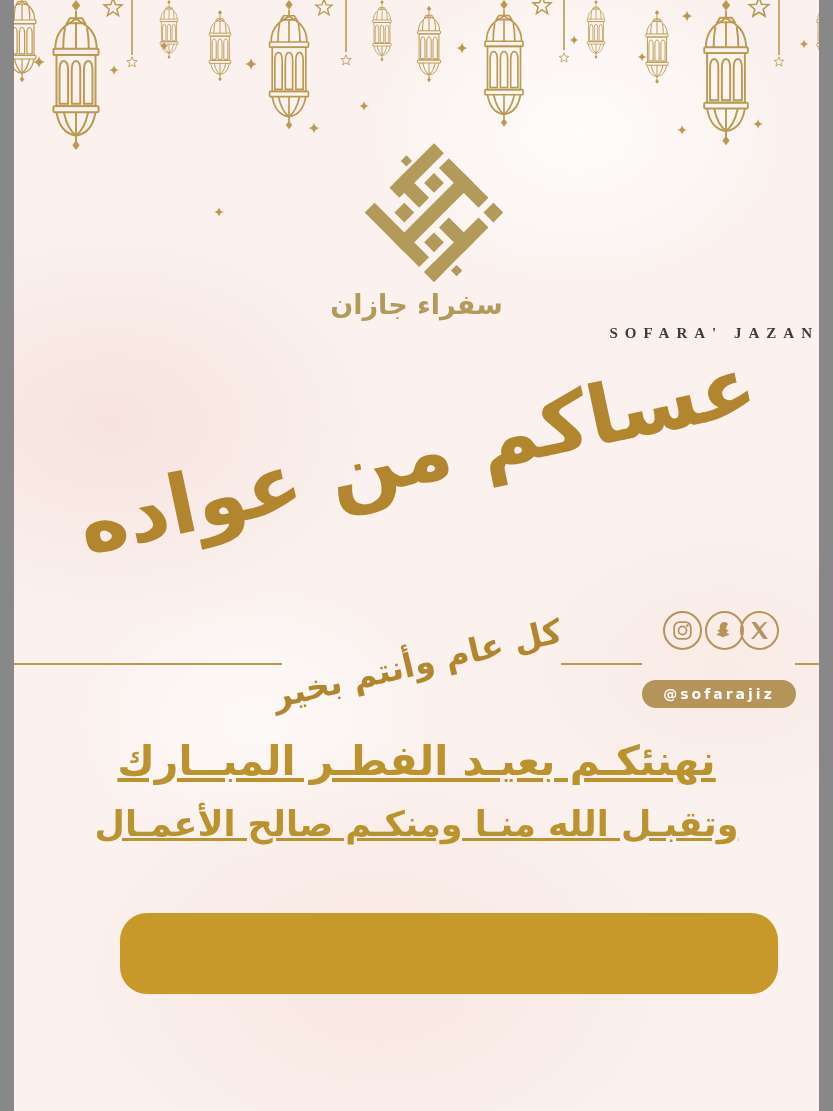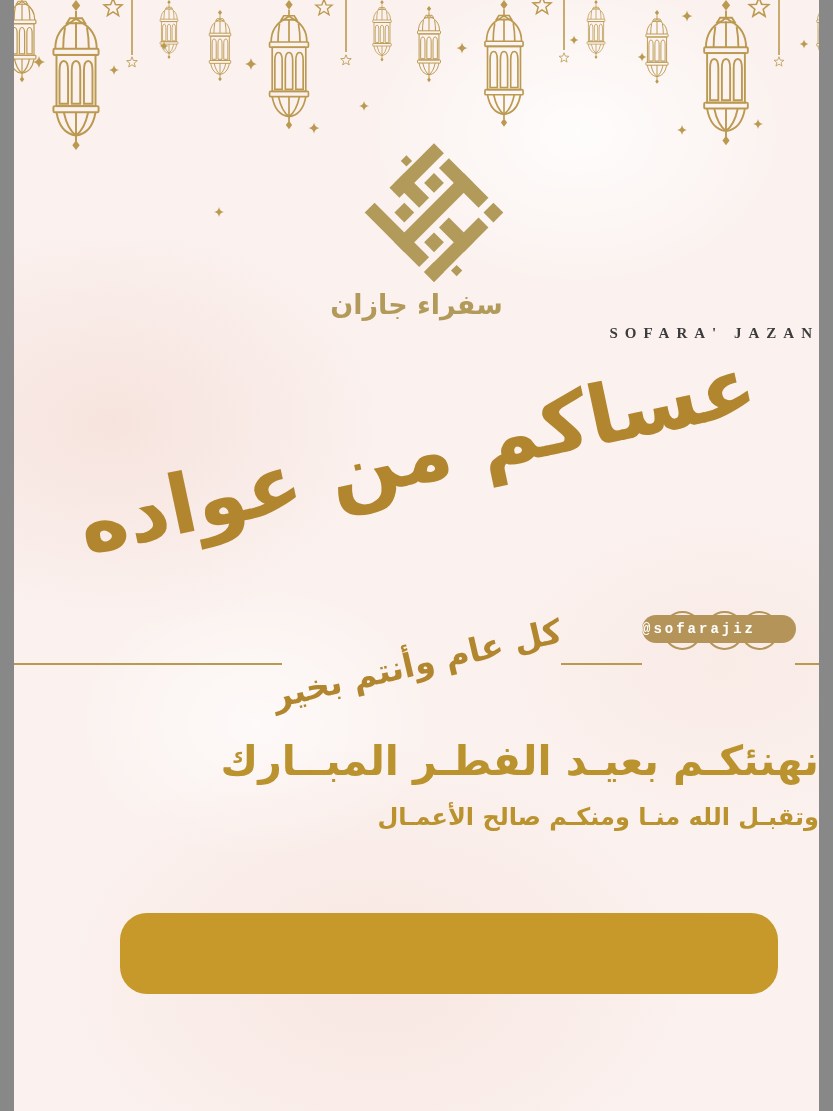--- a/index.html
+++ b/index.html
@@ -46,28 +46,28 @@
   
   #social-icons{left:649px;top:611px;display:flex;align-items:center;}
   .soc-circle{width:39px;height:39px;border:2.5px solid var(--gold-pill);border-radius:50%;
     display:flex;align-items:center;justify-content:center;background:transparent;}
   .soc-circle + .soc-circle{margin-left:3px;}
   .soc-circle:last-child{margin-left:-4px;}
   .soc-circle svg{width:21px;height:21px;}
   .soc-stroke{stroke:var(--gold-pill);fill:none;stroke-width:2;}
   .soc-fill{fill:var(--gold-pill);}
   
-  #handle-pill{left:628px;top:615px;width:154px;height:28px;border-radius:14px;
-    background:var(--gold-pill);display:flex;align-items:center;justify-content:flex-start;font-family:Liberation Mono, monospace;}
+  #handle-pill{left:628px;top:680px;width:154px;height:28px;border-radius:14px;
+    background:var(--gold-pill);display:flex;align-items:center;justify-content:center;}
   #handle-pill span{color:var(--pill-text);font-size:14px;font-weight:bold;letter-spacing:3px;line-height:1;}
   
-  .greet{left:0;right:0;text-align:right;direction:rtl;color:var(--gold-text);
-    font-weight:bold;line-height:1.2;}
+  .greet{left:0;right:0;text-align:center;direction:rtl;color:var(--gold-text);
+    font-weight:bold;line-height:1.2;text-decoration:underline;}
   #greet-1{top:737px;font-size:41px;}
-  #greet-2{top:803px;font-size:24px;}
+  #greet-2{top:803px;font-size:35px;}
   
   #cta-button{left:106px;top:913px;width:658px;height:81px;border-radius:27px;
     background:var(--gold-button);border:none;cursor:pointer;}
 </style>
 </head>
 <body>
 
 <div id="card">
 
   <svg id="lantern-border" class="abs" viewBox="0 0 833 230" aria-hidden="true">

